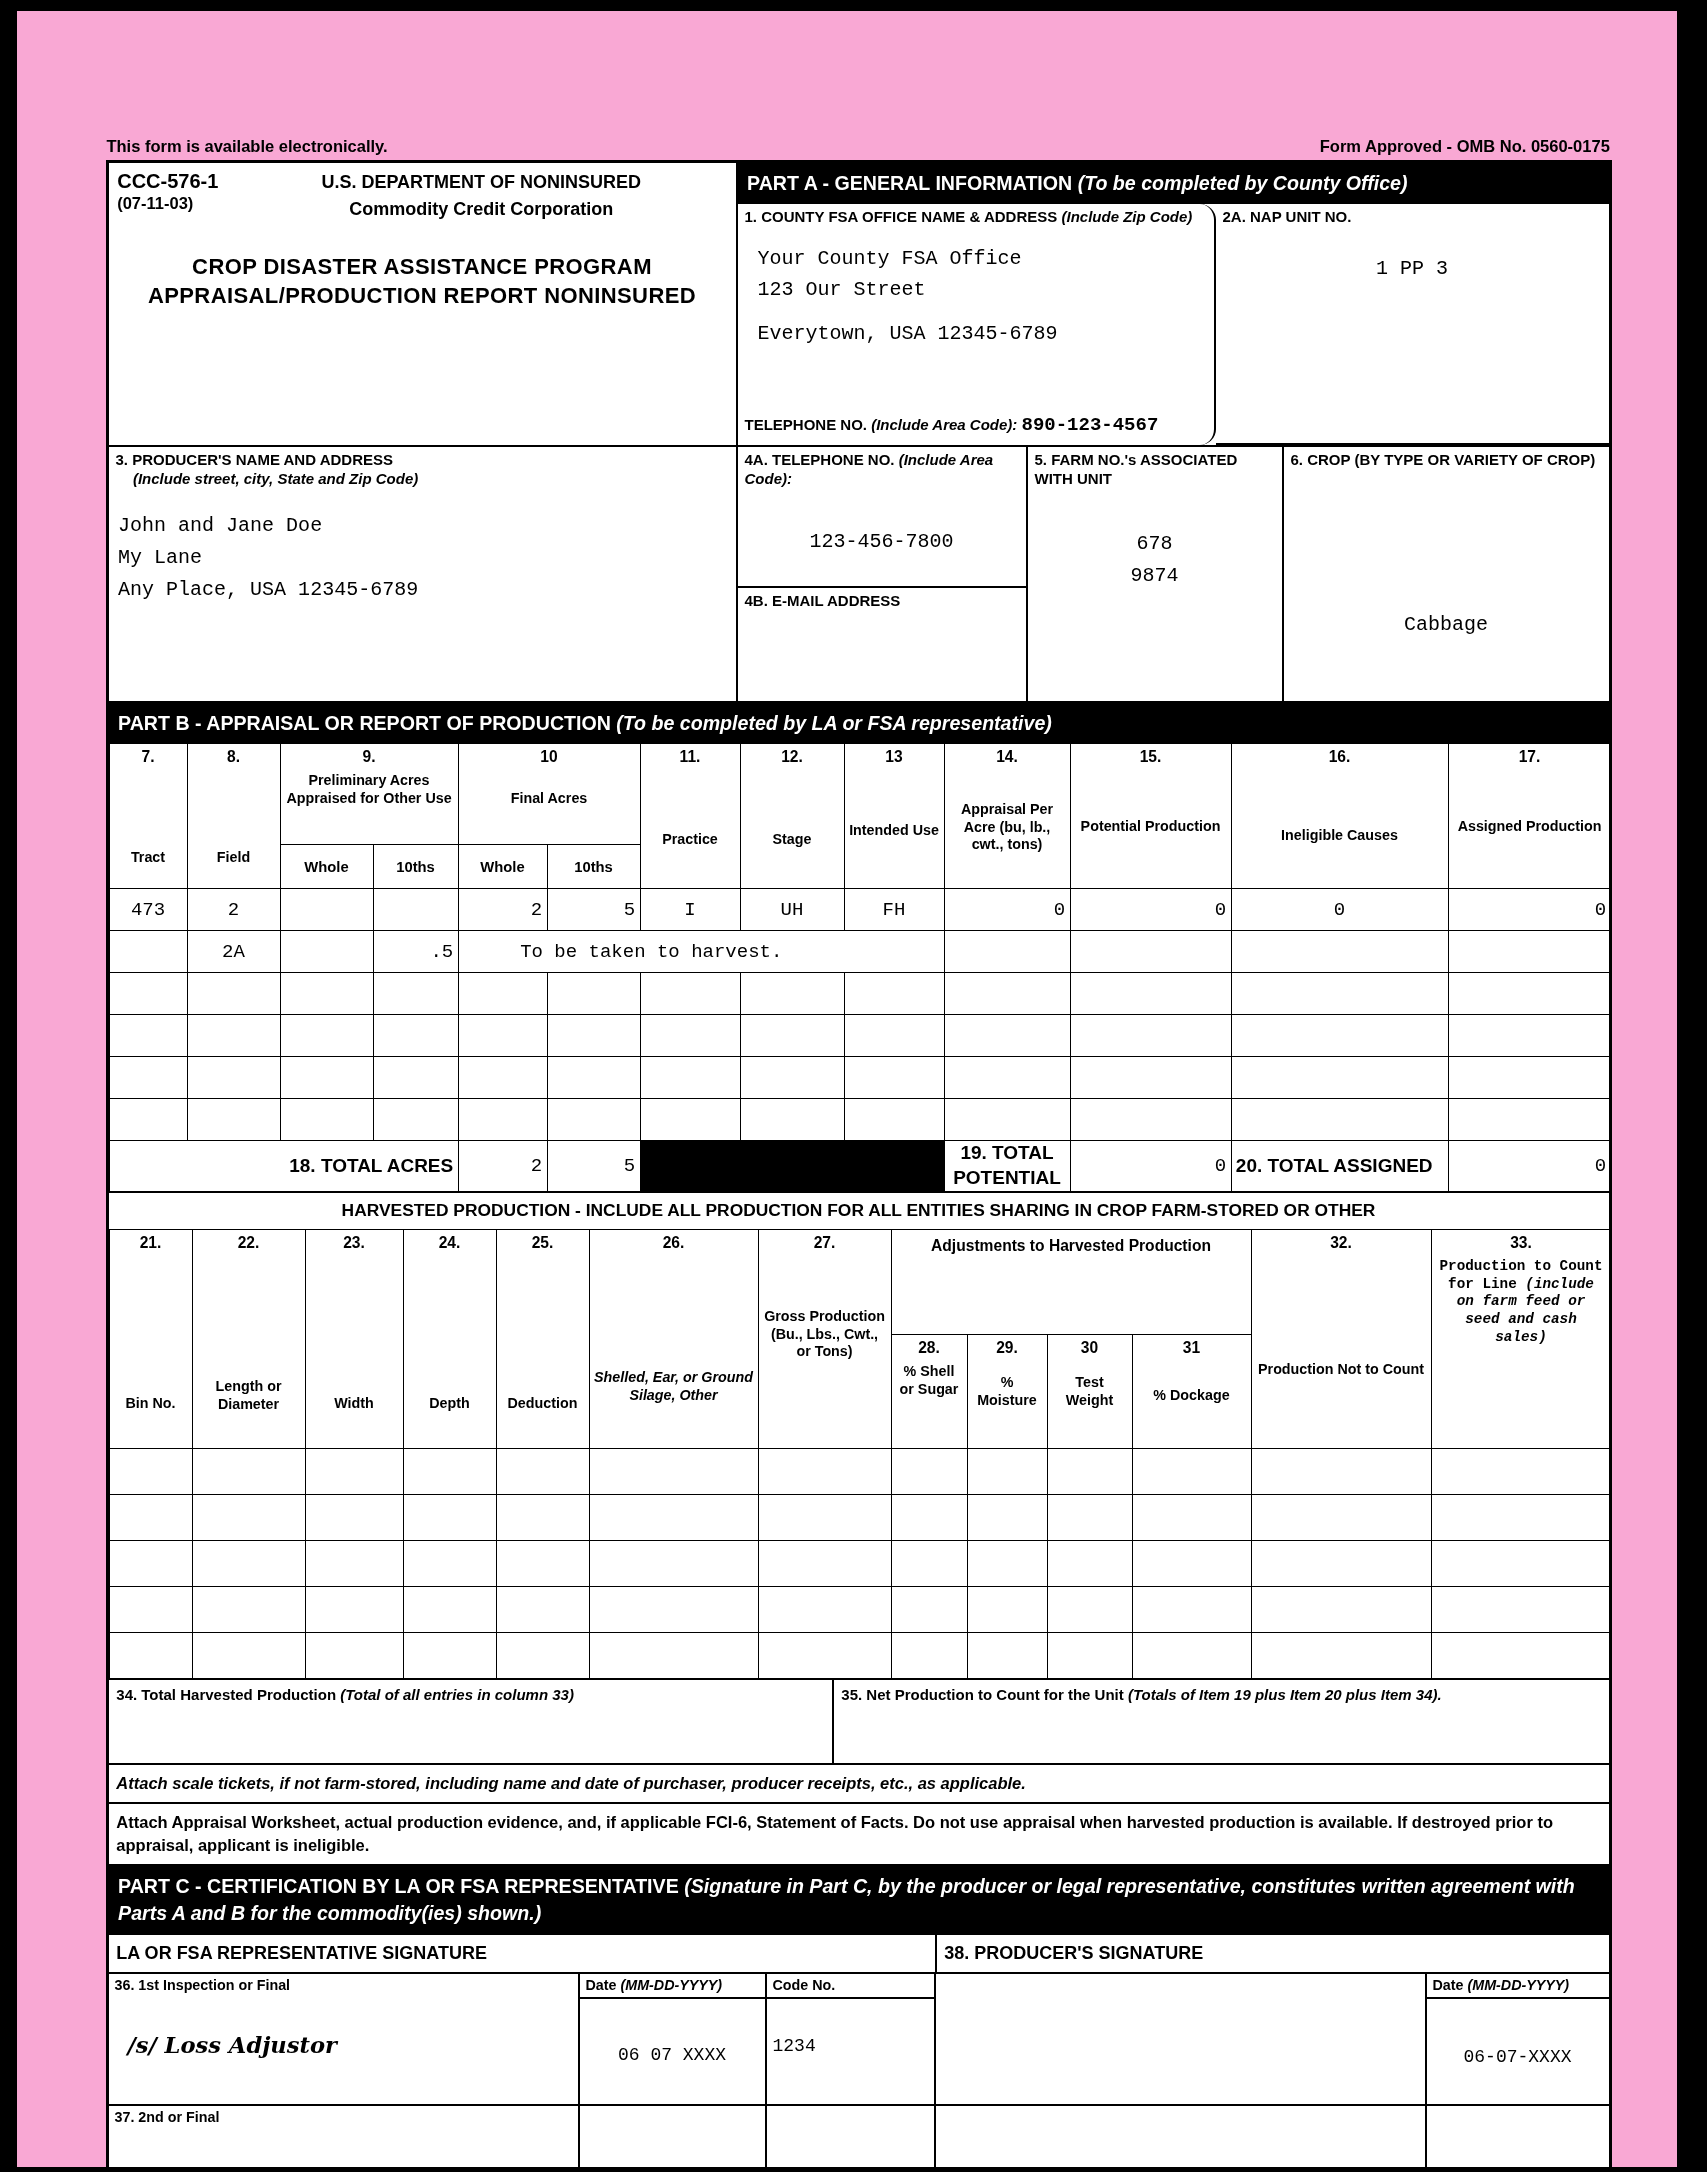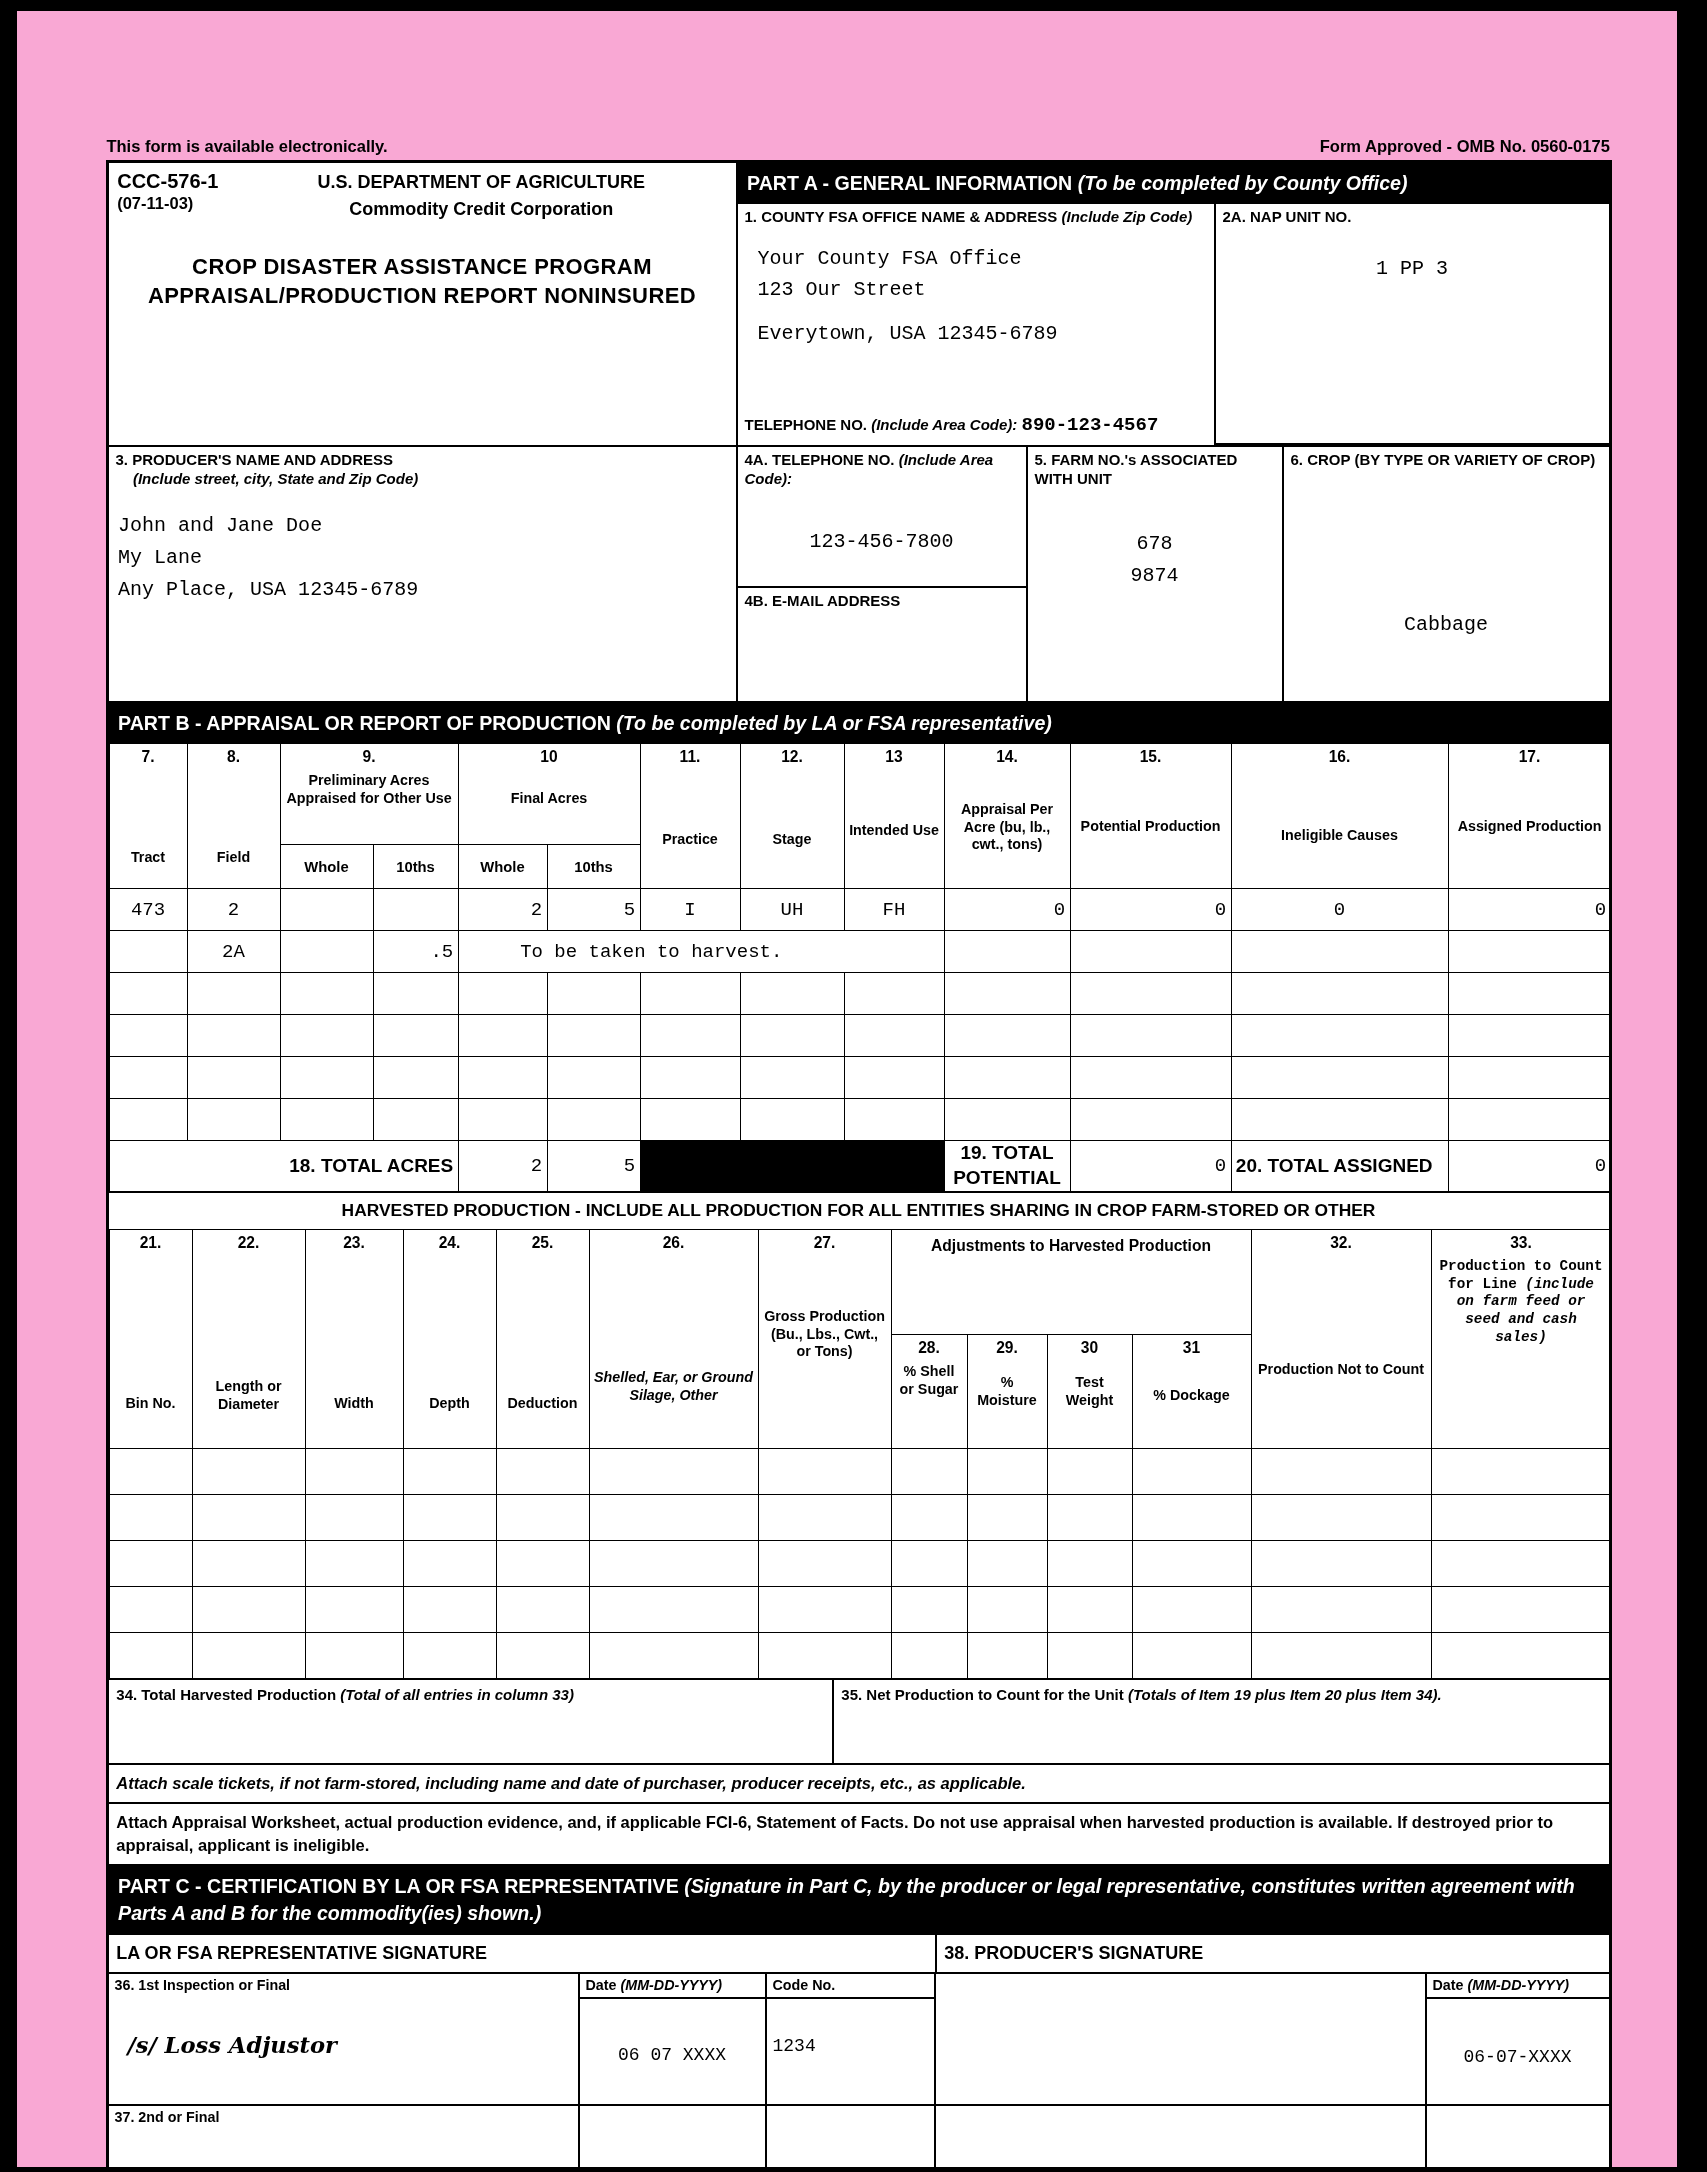--- a/index.html
+++ b/index.html
@@ -23,21 +23,21 @@
   .fnrow{display:flex;gap:17.4px;}
   .form-number{font-weight:bold;font-size:20px;line-height:1.25;}
   .form-date{font-size:16.5px;font-weight:bold;}
   .agency{flex:1;text-align:center;font-weight:bold;font-size:18px;line-height:1.5;}
   .main-title{margin-top:30px;text-align:center;font-weight:bold;font-size:22px;line-height:1.3;letter-spacing:0.4px;}
 
   .blackbar{background:#000;color:#fff;font-weight:bold;font-size:19.6px;padding:7px 9.6px;line-height:1.35;}
   .blackbar .it{font-weight:bold;}
 
   .parta-grid{display:grid;grid-template-columns:478px 1fr;min-height:241px;}
-  .parta-left{border-right:2.2px solid #000;padding:4.3px 7px;display:flex;flex-direction:column;}
+  .parta-left{border-right:2.2px solid #000;padding:4.3px 7px;display:flex;flex-direction:column;border-radius:16px;}
   .lbl{font-weight:bold;font-size:15px;line-height:1.25;}
   .it{font-style:italic;}
   .mono{font-family:"Liberation Mono","DejaVu Sans Mono",monospace;font-size:20px;}
   .addr-lines{margin:16.5px 0 0 13px;line-height:1.55;}
   .phone-row{margin-top:auto;padding-bottom:2.6px;}
   .phone-row .mono{font-size:19px;}
   .parta-right{display:flex;flex-direction:column;}
   .nap-cell{padding:4.3px 7px;}
   .nap-top{border-bottom:2.6px solid #000;flex:1;}
   .nap-bot{flex:1.1;}
@@ -118,21 +118,21 @@
     <div class="formbox">
 
       <div class="hdr-grid">
         <div class="hdr-left">
           <div class="fnrow">
             <div>
               <div class="form-number">CCC-576-1</div>
               <div class="form-date">(07-11-03)</div>
             </div>
             <div class="agency">
-              <div>U.S. DEPARTMENT OF AGRICULTURE</div>
+              <div>U.S. DEPARTMENT OF NONINSURED</div>
               <div>Commodity Credit Corporation</div>
             </div>
           </div>
           <div class="main-title">
             <div>CROP DISASTER ASSISTANCE PROGRAM</div>
             <div>APPRAISAL/PRODUCTION REPORT NONINSURED</div>
           </div>
         </div>
 
         <div class="hdr-right">

